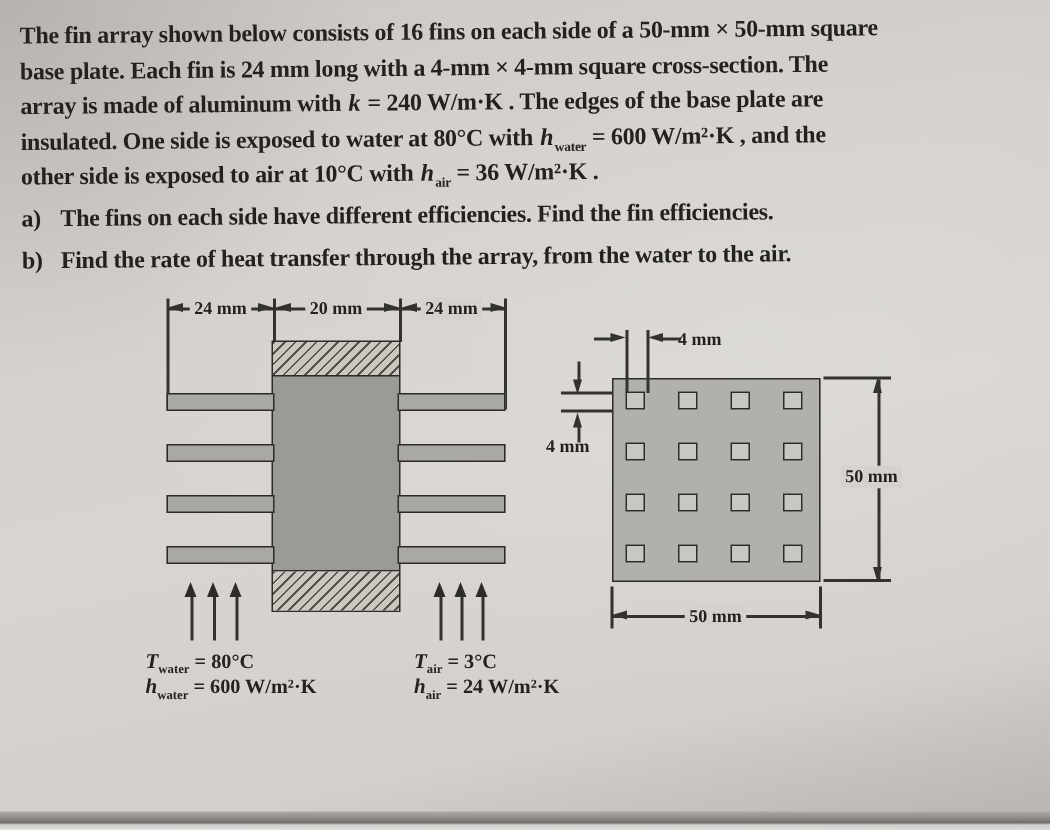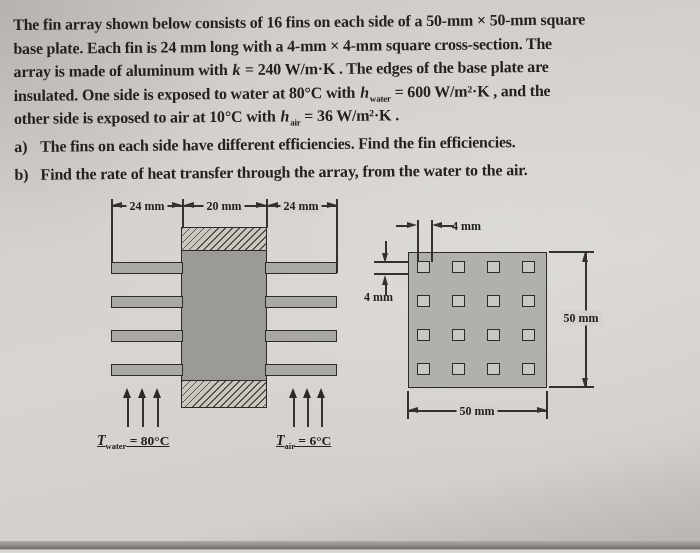--- a/index.html
+++ b/index.html
@@ -63,21 +63,21 @@
   .plate{
     position:absolute;left:408px;top:252px;width:139px;height:136px;
     background:#b2b0aa;border:1.5px solid #2d2b26;box-sizing:border-box;
   }
   .fin-grid{
     position:absolute;left:8px;top:8px;
     display:grid;grid-template-columns:repeat(4,13px);grid-auto-rows:12px;
     column-gap:22px;row-gap:22px;
   }
   .sq{width:13px;height:12px;border:1.5px solid #2d2b26;background:#c9c7c1;box-sizing:border-box;}
-  .phys{position:absolute;font-weight:bold;font-size:13.5px;white-space:nowrap;text-decoration:underline;}
+  .phys{position:absolute;font-weight:bold;font-size:13.5px;white-space:nowrap;}
   .phys .psym{font-style:italic;font-size:14px;}
   .phys sub{font-size:8.5px;line-height:0;}
 </style>
 </head>
 <body>
 
 <div class="page">
 
   <section class="problem">
     <div class="pline"><span>The fin array shown below consists of 16 fins on each side of a 50-mm × 50-mm square</span></div>
@@ -132,21 +132,23 @@
     <div class="wh" style="left:153px;top:388px"></div>
 
     <div class="vl" style="left:293px;top:397px;height:30px"></div>
     <div class="wh" style="left:289px;top:388px"></div>
     <div class="vl" style="left:307px;top:397px;height:30px"></div>
     <div class="wh" style="left:303px;top:388px"></div>
     <div class="vl" style="left:321px;top:397px;height:30px"></div>
     <div class="wh" style="left:317px;top:388px"></div>
 
     <div class="phys" style="left:97px;top:433px"><span class="psym">T</span><sub>water</sub><span> = 80°C</span></div>
-    <div class="phys" style="left:276px;top:433px"><span class="psym">T</span><sub>air</sub><span> = 6°C</span></div>
+    <div class="phys" style="left:97px;top:450px"><span class="psym">h</span><sub>water</sub><span> = 600 W/m²·K</span></div>
+    <div class="phys" style="left:276px;top:433px"><span class="psym">T</span><sub>air</sub><span> = 3°C</span></div>
+    <div class="phys" style="left:276px;top:450px"><span class="psym">h</span><sub>air</sub><span> = 24 W/m²·K</span></div>
   </div>
 
   <div class="fig">
 
     <div class="plate">
       <div class="fin-grid">
         <div class="sq"></div>
           <div class="sq"></div>
           <div class="sq"></div>
           <div class="sq"></div>

